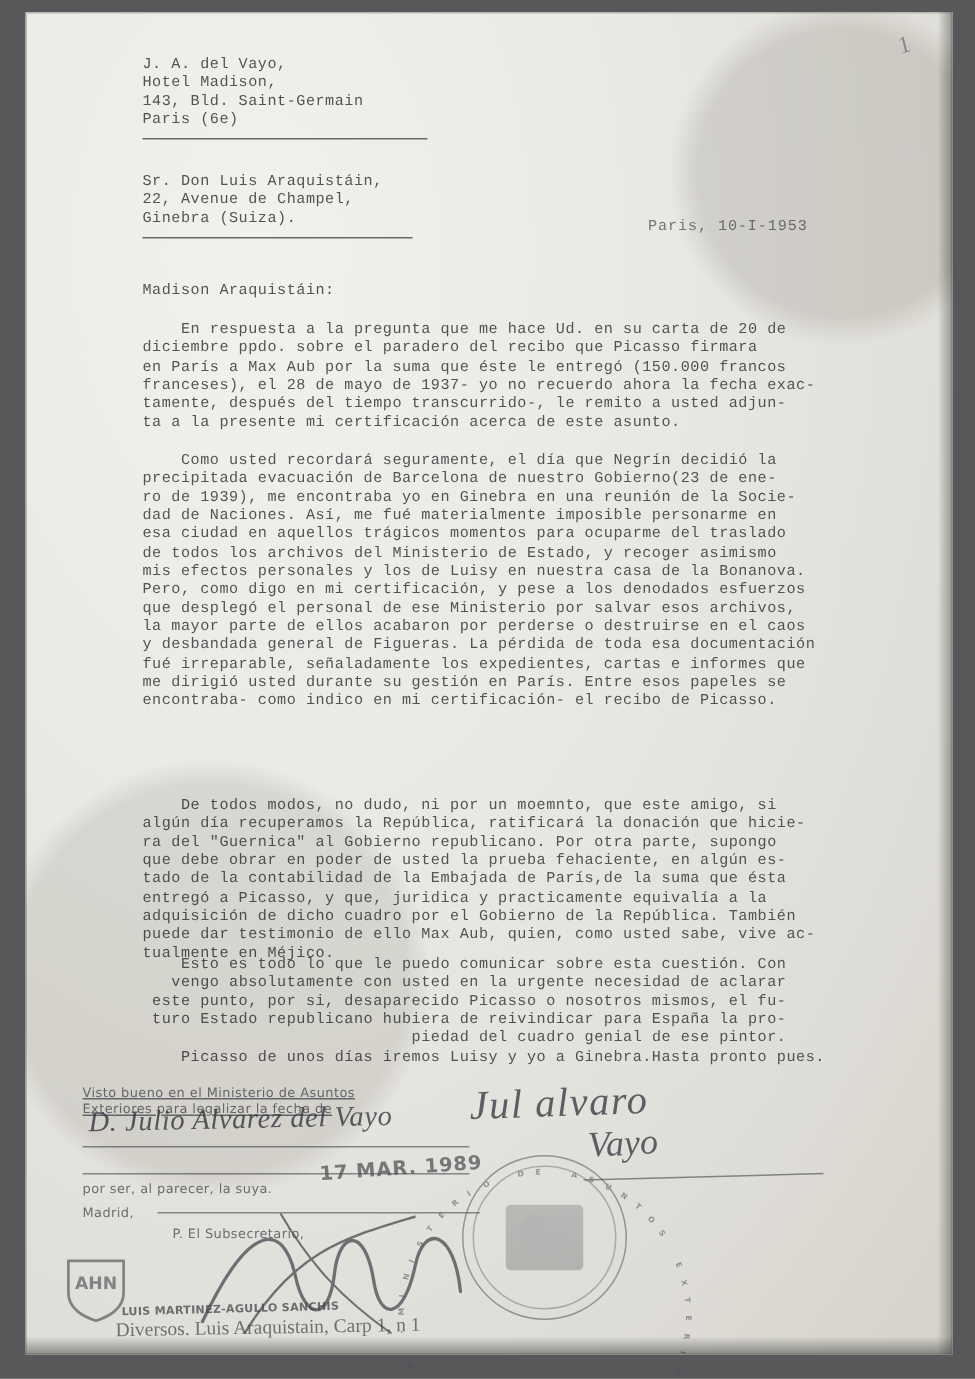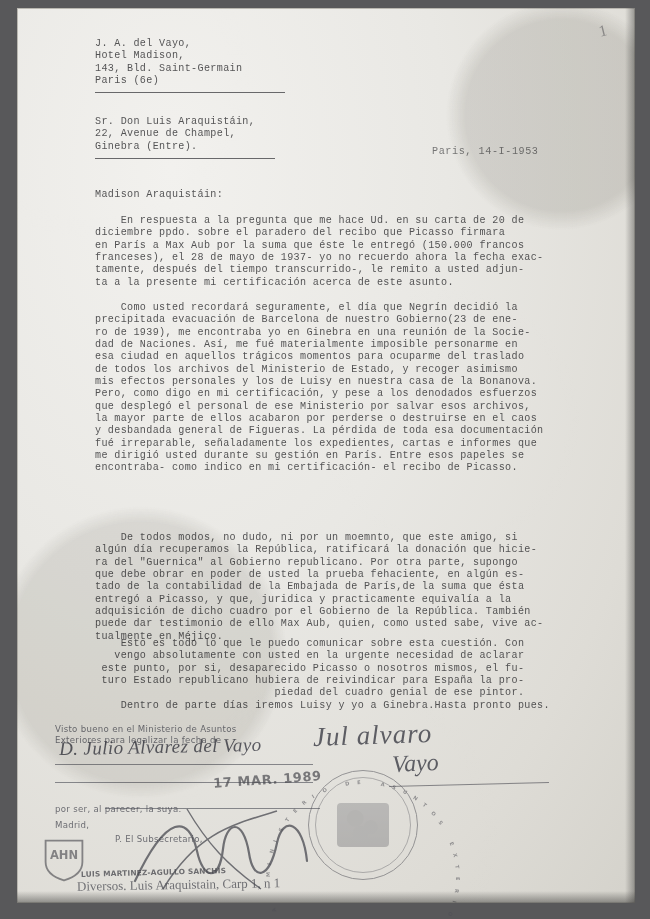--- a/index.html
+++ b/index.html
@@ -119,33 +119,34 @@
     width: 270px;
     color: #4b4c55;
     font-family: "DejaVu Sans", sans-serif;
     opacity: .78;
   }
   .legal-stamp .ls-line {
     font-size: 8.6px;
     letter-spacing: .3px;
     line-height: 11px;
     white-space: nowrap;
+    text-decoration: underline;
   }
   .legal-line {
     position: absolute;
     height: 1px;
     background: #4b4c55;
     opacity: .62;
   }
   .ll1 { left: 38px; top: 756px; width: 258px; }
   .ll2 { left: 38px; top: 774px; width: 258px; }
   .ll3 { left: 88px; top: 800px; width: 215px; }
 
   .legal-b { position: absolute; left: 38px; font-family: "DejaVu Sans", sans-serif;
-             font-size: 8.6px; color: #4b4c55; opacity: .78; letter-spacing:.3px; white-space: nowrap; margin-top: 16px;}
+             font-size: 8.6px; color: #4b4c55; opacity: .78; letter-spacing:.3px; white-space: nowrap;}
   .legal-porser { top: 780px; }
   .legal-madrid { top: 796px; }
   .legal-subsec { left: 98px; top: 810px; }
 
   
   .hand-vayo-name {
     position: absolute;
     left: 42px;
     top: 728px;
     font-family: "Liberation Serif", serif;
@@ -318,24 +319,24 @@
     <div class="page-number">1</div>
 
     <div class="typed addr-sender">J. A. del Vayo,
 Hotel Madison,
 143, Bld. Saint-Germain
 Paris (6e)</div>
     <div class="rule rule-sender"></div>
 
     <div class="typed addr-recipient">Sr. Don Luis Araquistáin,
 22, Avenue de Champel,
-Ginebra (Entre).</div>
+Ginebra (Suiza).</div>
     <div class="rule rule-recipient"></div>
 
-    <div class="typed place-date">Paris, 14-I-1953</div>
+    <div class="typed place-date">Paris, 10-I-1953</div>
 
     <div class="typed salutation">Madison Araquistáin:</div>
 
     <div class="typed para p1">    En respuesta a la pregunta que me hace Ud. en su carta de 20 de
 diciembre ppdo. sobre el paradero del recibo que Picasso firmara
 en París a Max Aub por la suma que éste le entregó (150.000 francos
 franceses), el 28 de mayo de 1937- yo no recuerdo ahora la fecha exac-
 tamente, después del tiempo transcurrido-, le remito a usted adjun-
 ta a la presente mi certificación acerca de este asunto.</div>
     <div class="typed para p2">    Como usted recordará seguramente, el día que Negrín decidió la
@@ -359,21 +360,21 @@
 tado de la contabilidad de la Embajada de París,de la suma que ésta
 entregó a Picasso, y que, juridica y practicamente equivalía a la
 adquisición de dicho cuadro por el Gobierno de la República. También
 puede dar testimonio de ello Max Aub, quien, como usted sabe, vive ac-
 tualmente en Méjico.</div>
     <div class="typed para p4">    Esto es todo lo que le puedo comunicar sobre esta cuestión. Con
 vengo absolutamente con usted en la urgente necesidad de aclarar
 este punto, por si, desaparecido Picasso o nosotros mismos, el fu-
 turo Estado republicano hubiera de reivindicar para España la pro-
 piedad del cuadro genial de ese pintor.</div>
-    <div class="typed para p5">    Dentro de parte días iremos Luisy y yo a Ginebra.Hasta pronto pues.</div>
+    <div class="typed para p5">    Picasso de unos días iremos Luisy y yo a Ginebra.Hasta pronto pues.</div>
 
     <div class="legal-stamp">
       <div class="ls-line">Visto bueno en el Ministerio de Asuntos</div>
       <div class="ls-line">Exteriores para legalizar la fecha de</div>
     </div>
 
     <div class="hand-vayo-name">D. Julio Alvarez del Vayo</div>
 
     <div class="legal-line ll1"></div>
     <div class="legal-line ll2"></div>

